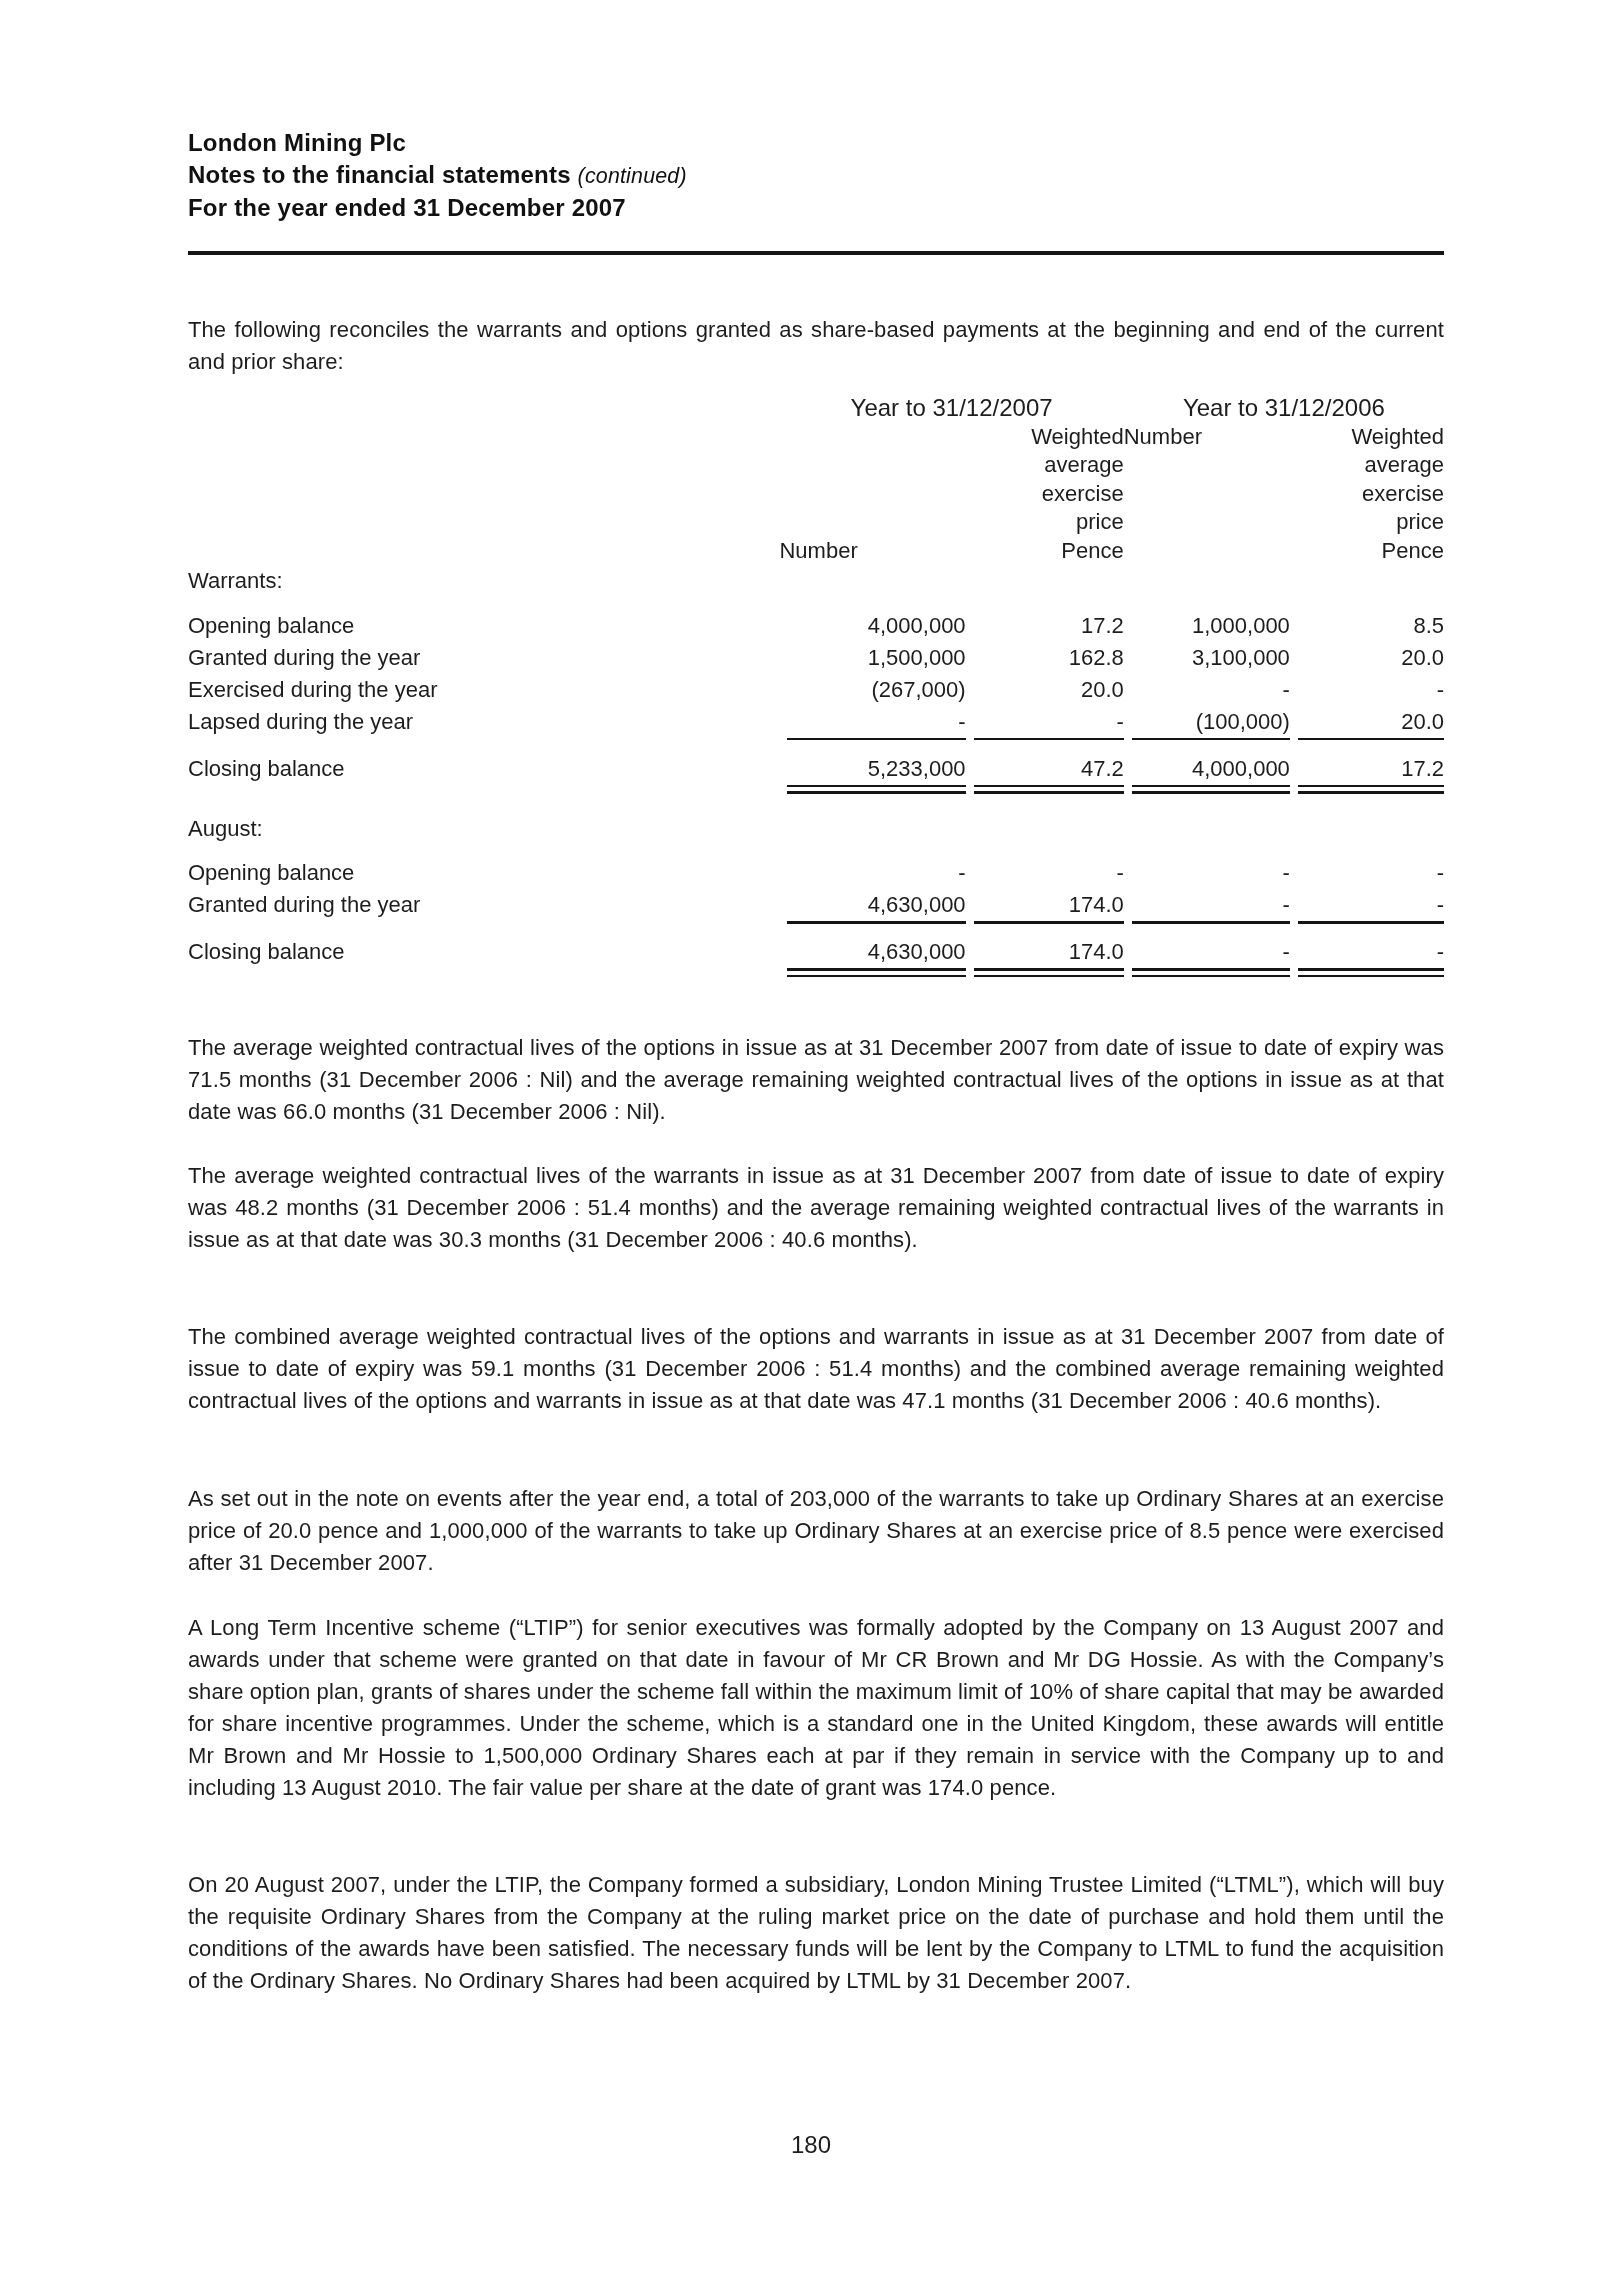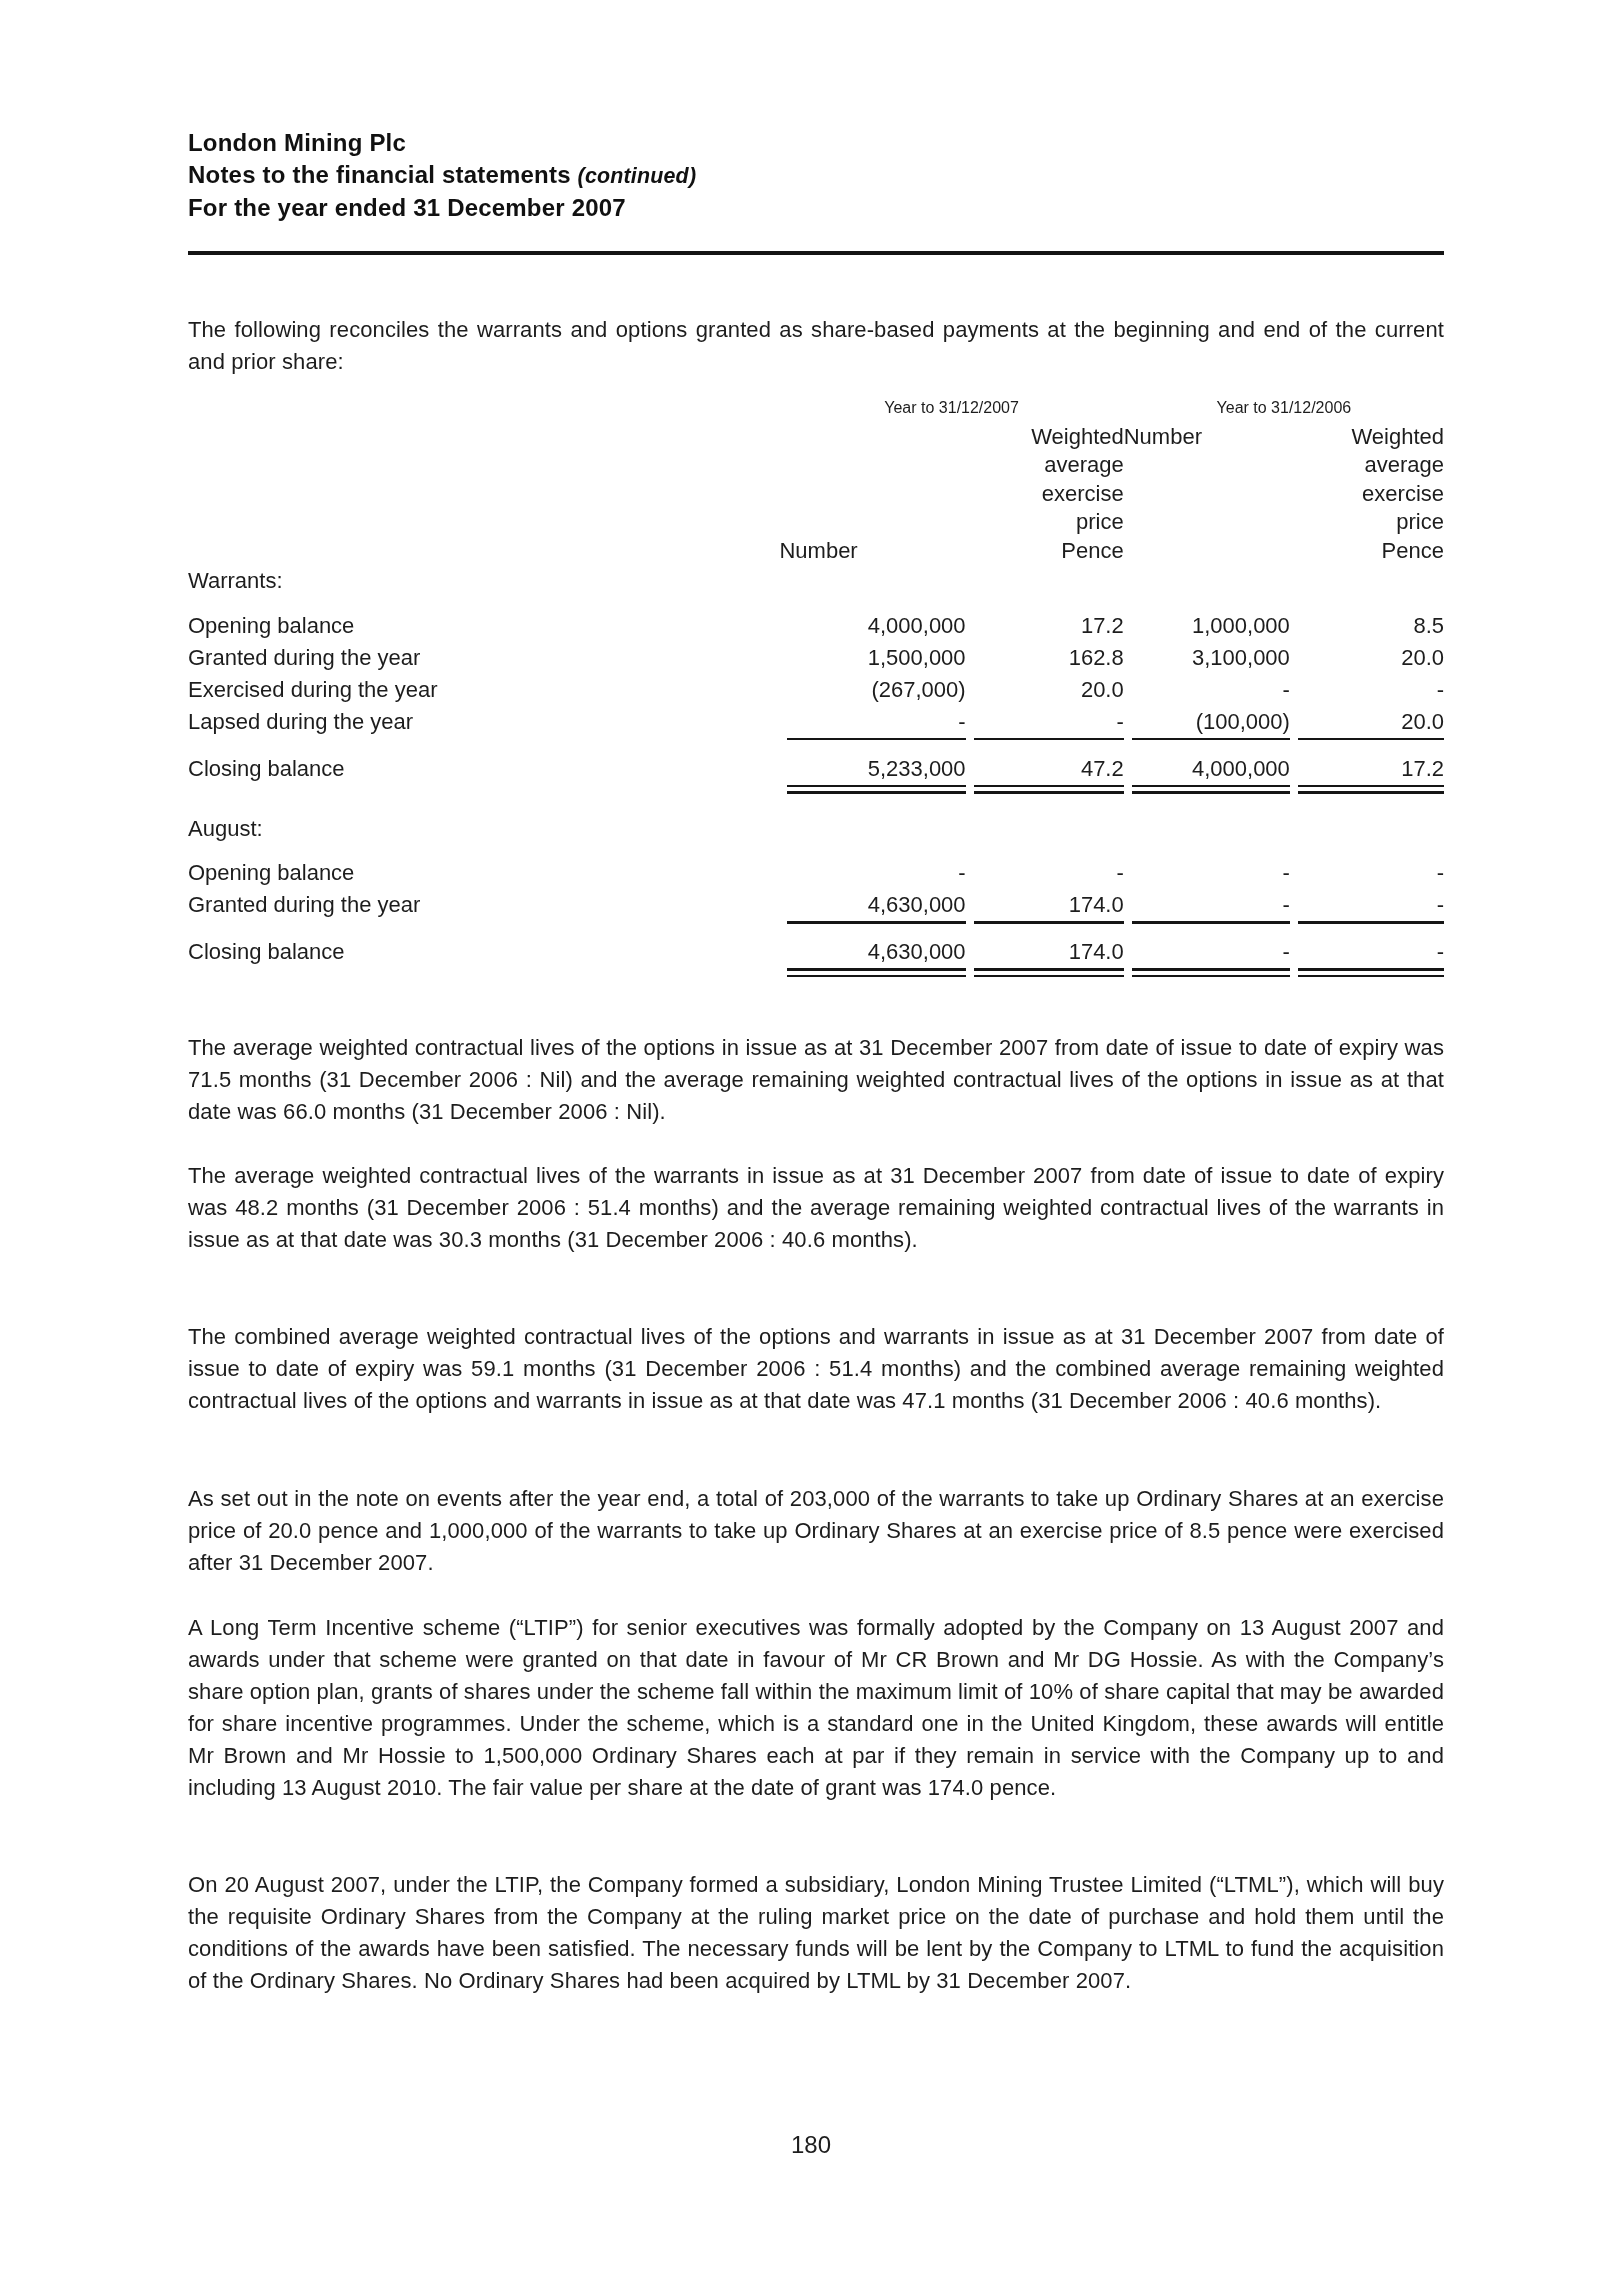--- a/index.html
+++ b/index.html
@@ -33,21 +33,21 @@
   }
   .doc-header .hline {
     font-weight: bold;
     font-size: 24px;
     line-height: 32px;
     letter-spacing: 0.2px;
     color: #111111;
     white-space: nowrap;
   }
   .doc-header .hline .cont {
-    font-weight: bold;
+    font-weight: normal;
     font-style: italic;
     font-size: 21.4px;
   }
   .rule-main {
     position: absolute;
     left: 188px;
     top: 251px;
     width: 1256px;
     height: 4px;
     background: #141414;
@@ -85,21 +85,21 @@
     font-weight: normal;
   }
   .c-label { width: 591px; text-align: left; }
   .c-n1 { width: 186px; text-align: right; }
   .c-p1 { width: 158px; text-align: right; }
   .c-n2 { width: 166px; text-align: right; }
   .c-p2 { width: 154px; text-align: right; }
 
   .hdr-year {
     font-weight: bold;
-    font-size: 16px;
+    font-size: 24px;
     line-height: 28.5px;
     text-align: center;
     white-space: nowrap;
   }
   .hdr-sub {
     font-weight: bold;
     font-size: 22px;
     line-height: 28.5px;
     text-align: left;
     white-space: nowrap;

